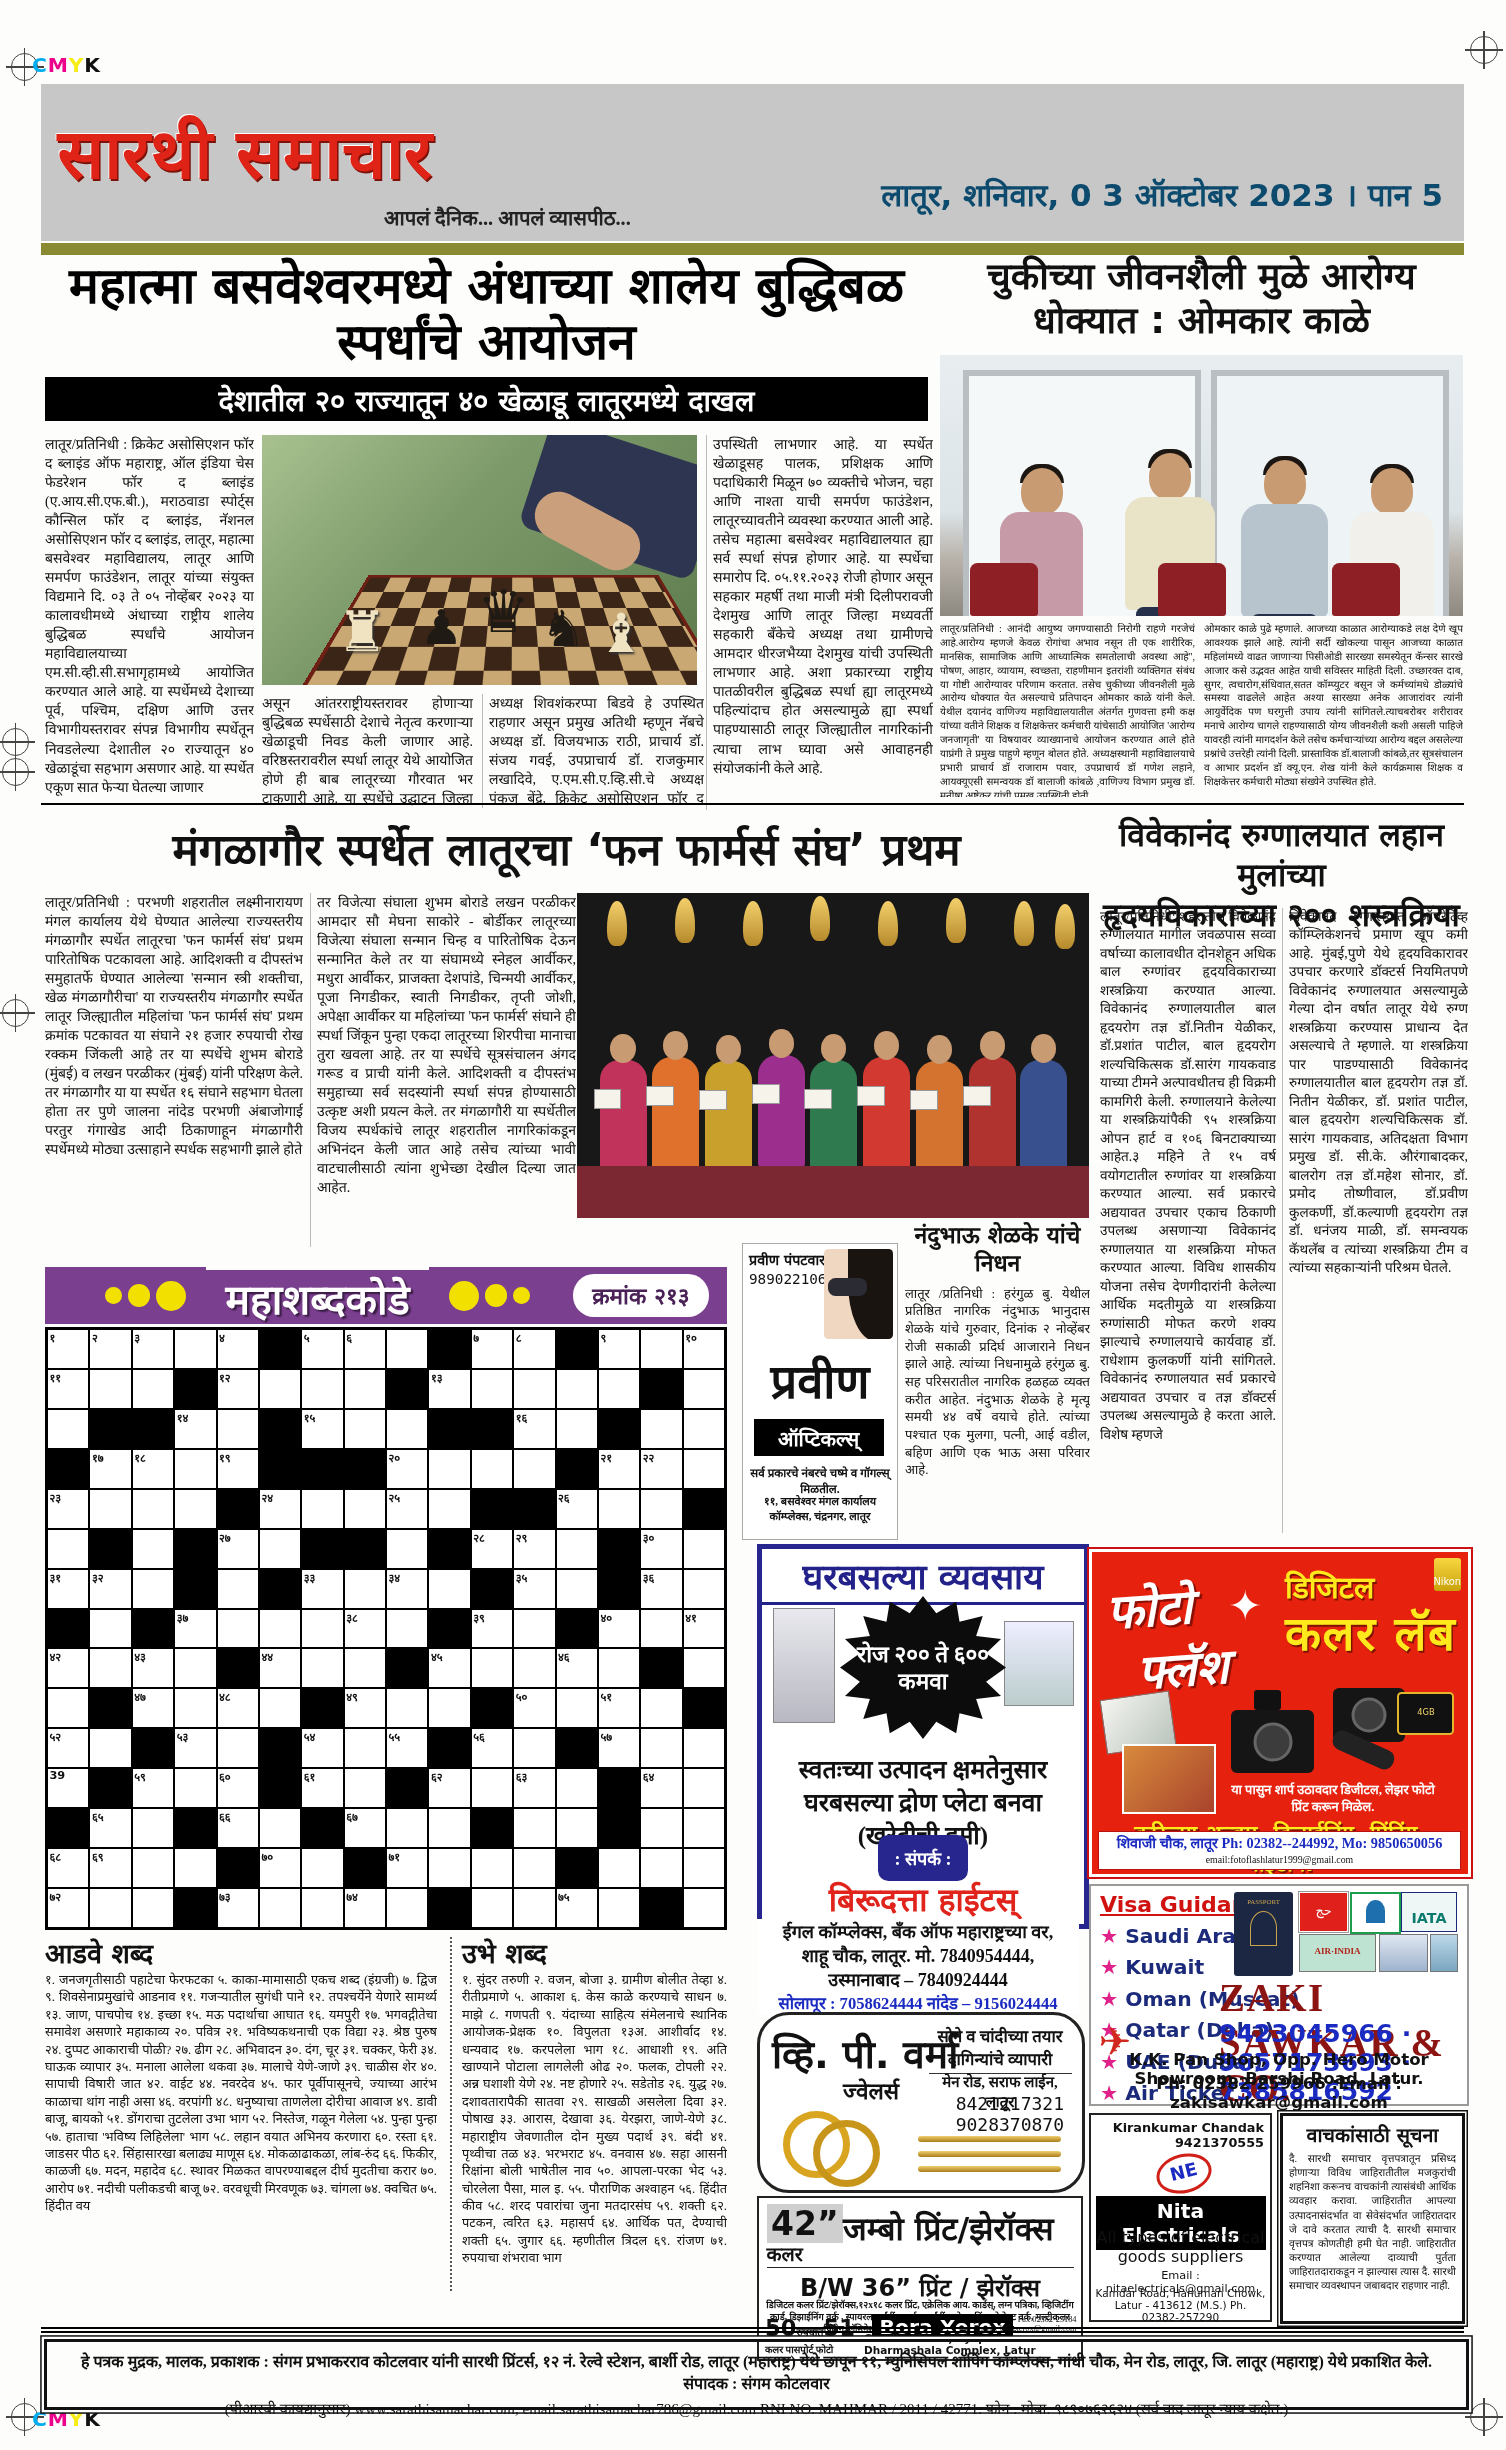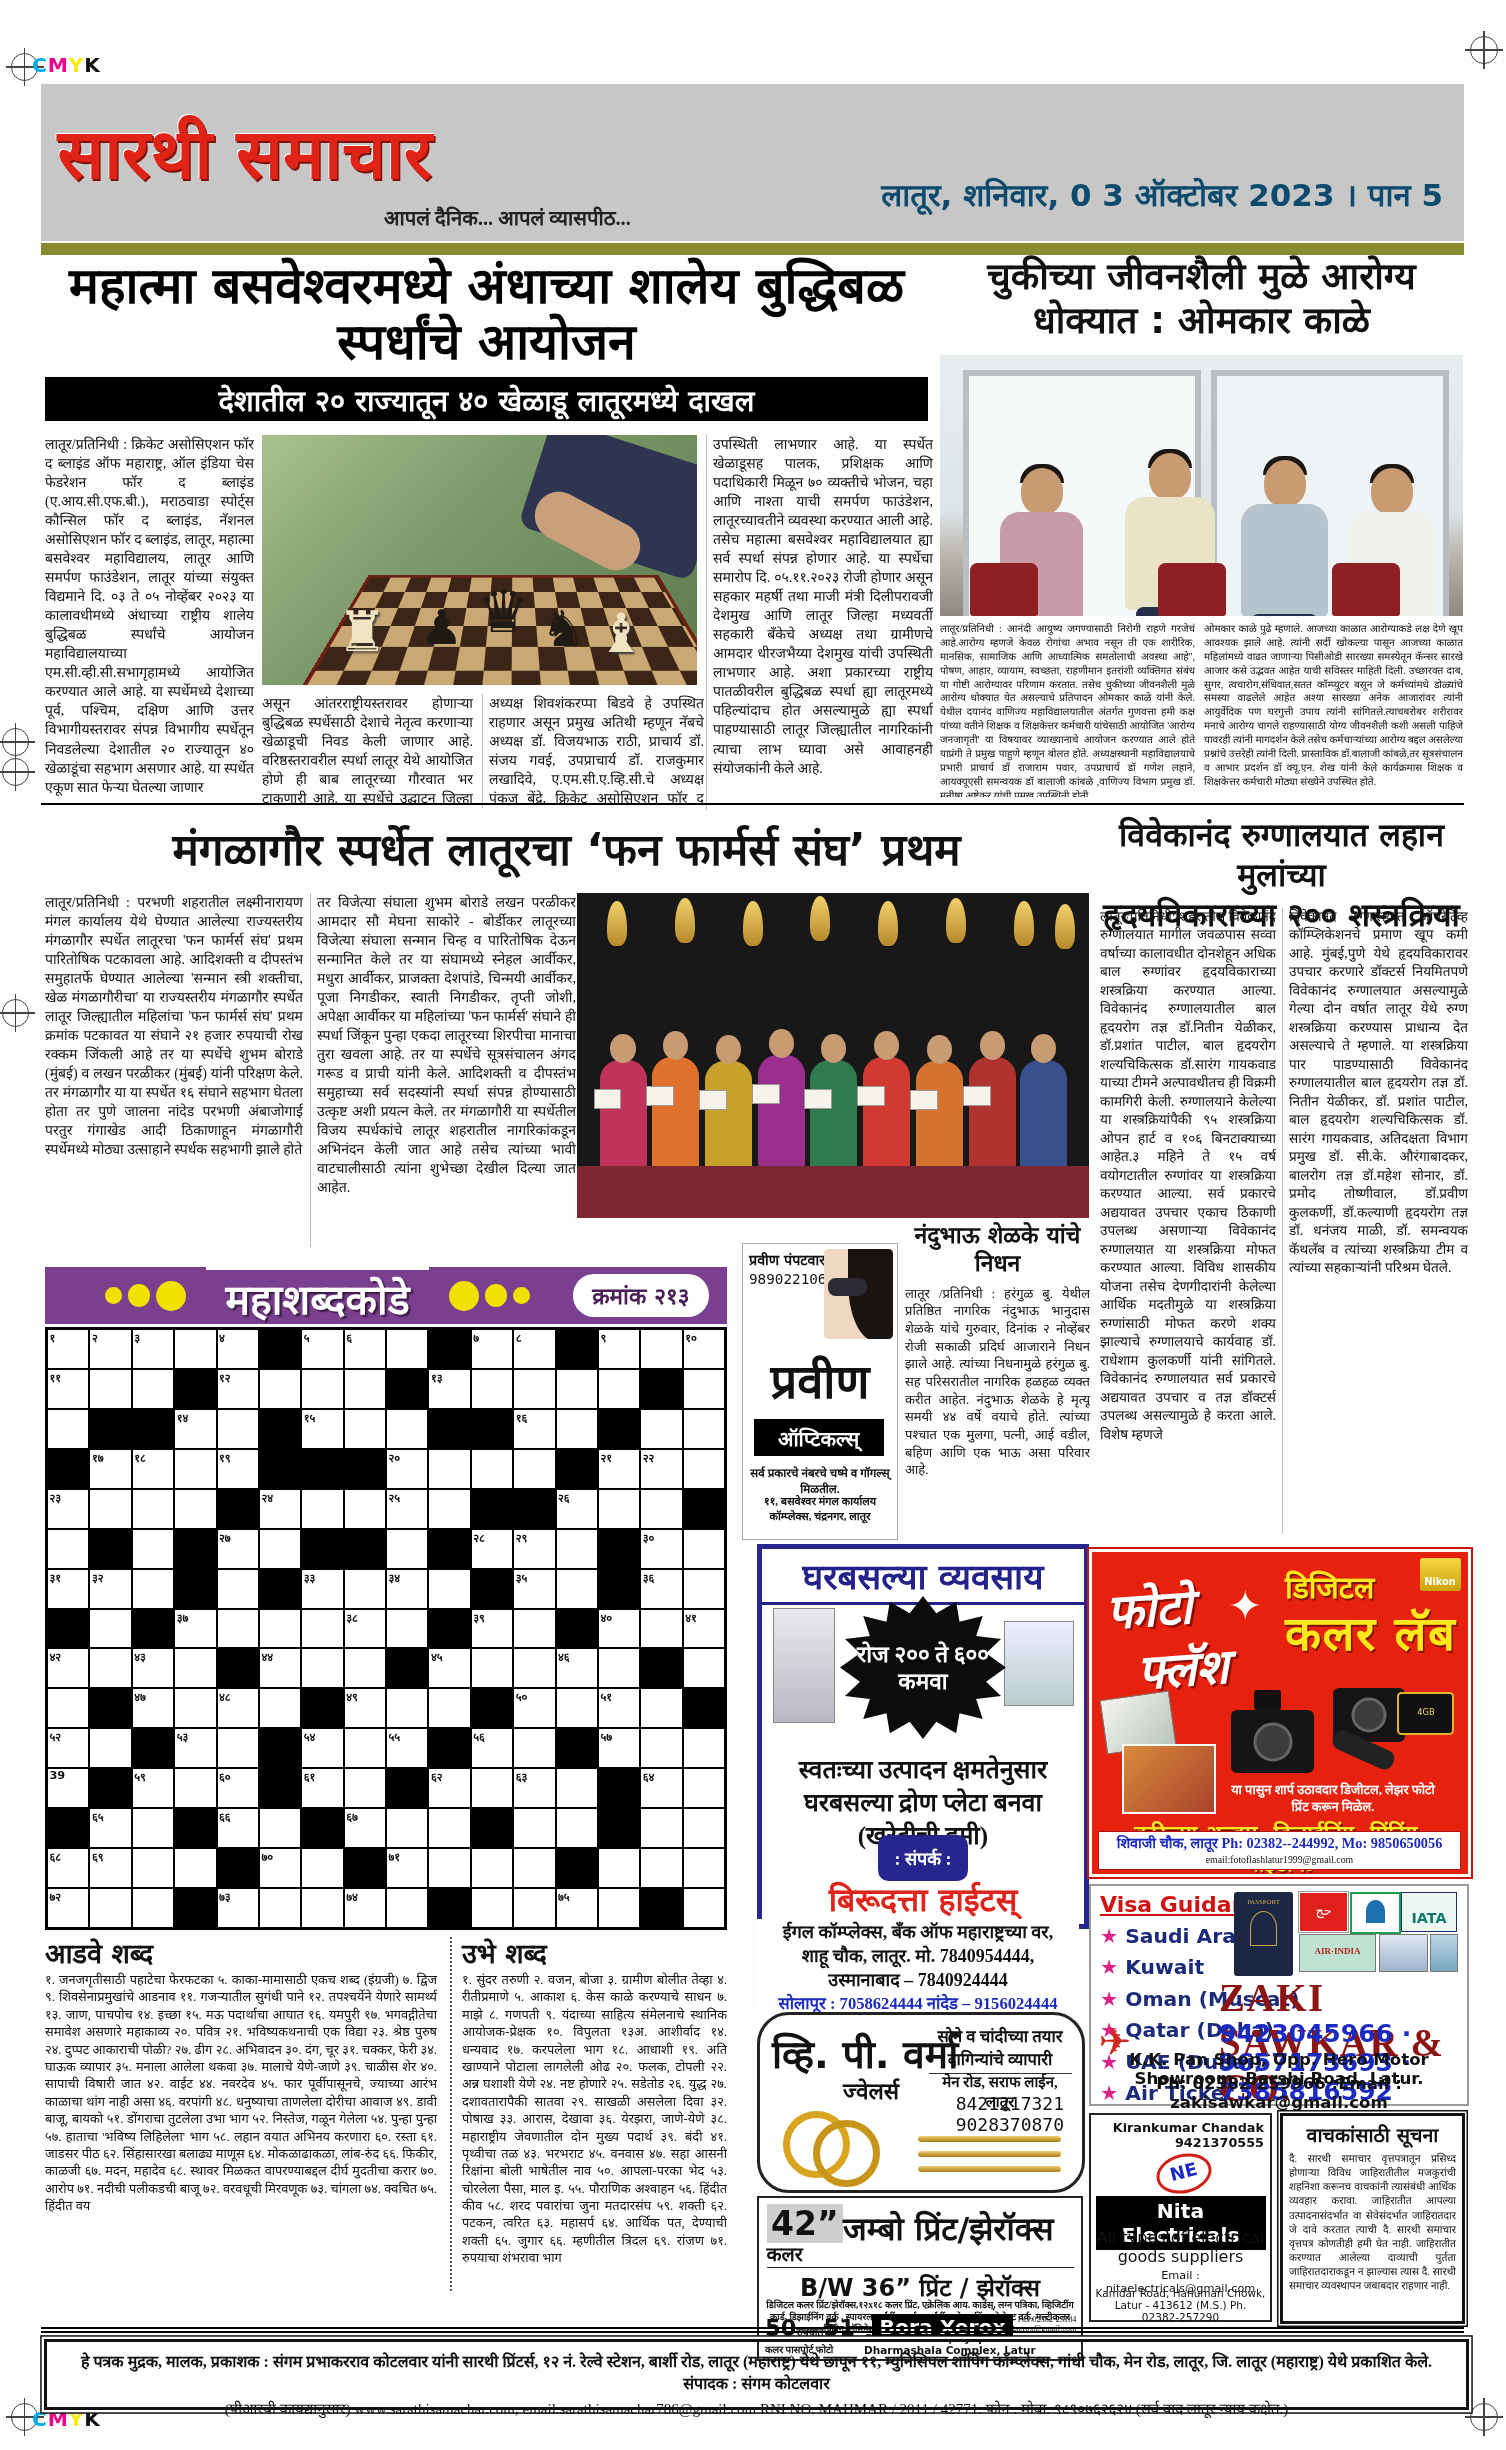--- a/index.html
+++ b/index.html
@@ -722,21 +722,21 @@
   </div>
   <div class="abs bold" style="left:105px;bottom:3px;font-size:10.5px;font-family:'DejaVu Sans',sans-serif;">Gandhi Chowk, Vyapari Dharmashala Complex, Latur</div>
 </div>
 
 <div class="abs ffred" style="left:1089px;top:1549px;width:376px;height:322px;">
   <div class="abs fftitle" style="left:13.6px;top:22.6px;font-size:48px;transform:rotate(-4deg);">फोटो</div>
   <div class="abs fftitle" style="left:45px;top:83px;font-size:48px;transform:rotate(-4deg);">फ्लॅश</div>
   <div class="abs" style="left:136px;top:30px;color:#fff;font-size:41px;">✦</div>
   <div class="abs ffyellow" style="left:193px;top:13.6px;font-size:30px;">डिजिटल</div>
   <div class="abs ffyellow" style="left:193px;top:48px;font-size:47px;letter-spacing:1.5px;">कलर लॅब</div>
-  <div class="abs" style="right:7.5px;top:6px;width:41px;height:33px;background:linear-gradient(#f7d740,#caa20c);border-radius:3px;color:#fff;font-weight:bold;font-size:9.8px;text-align:center;line-height:48px;font-family:'DejaVu Sans',sans-serif;">Nikon</div>
+  <div class="abs" style="right:7.5px;top:6px;width:27px;height:33px;background:linear-gradient(#f7d740,#caa20c);border-radius:3px;color:#fff;font-weight:normal;font-size:9.8px;text-align:center;line-height:48px;font-family:'DejaVu Sans',sans-serif;">Nikon</div>
   <div class="abs" style="left:10.5px;top:143px;width:68px;height:53px;background:linear-gradient(135deg,#f5f5f0,#b9c4bc);border:1.5px solid #777;transform:rotate(-8deg);"></div>
   <div class="abs" style="left:30px;top:192px;width:90px;height:66px;background:linear-gradient(135deg,#d88a3c,#a8432c);border:2.3px solid #fff;"></div>
   <div class="camera" style="left:139px;top:158px;width:83px;height:63px;">
       <div class="lens" style="width:33px;height:33px;"></div>
       <div class="abs" style="left:22.6px;top:-19.6px;width:27px;height:19.6px;background:#111;border-radius:3px;"></div>
     </div>
   <div class="camera" style="left:241px;top:136px;width:72px;height:54px;">
       <div class="lens" style="width:29px;height:29px;"></div>
     </div>
   <div class="abs" style="right:13.6px;top:140px;width:53px;height:39px;background:#111;border:2.3px solid #e3b52c;border-radius:4.5px;color:#f4d46a;font-size:8.3px;text-align:center;line-height:36px;font-family:'DejaVu Sans',sans-serif;">4GB</div>

